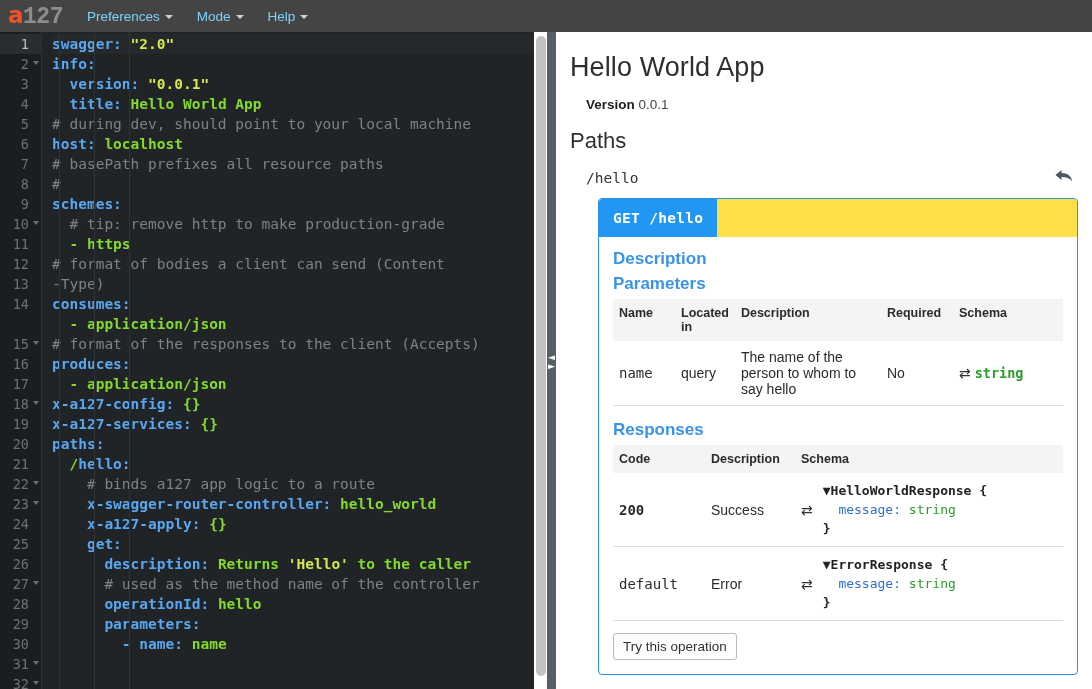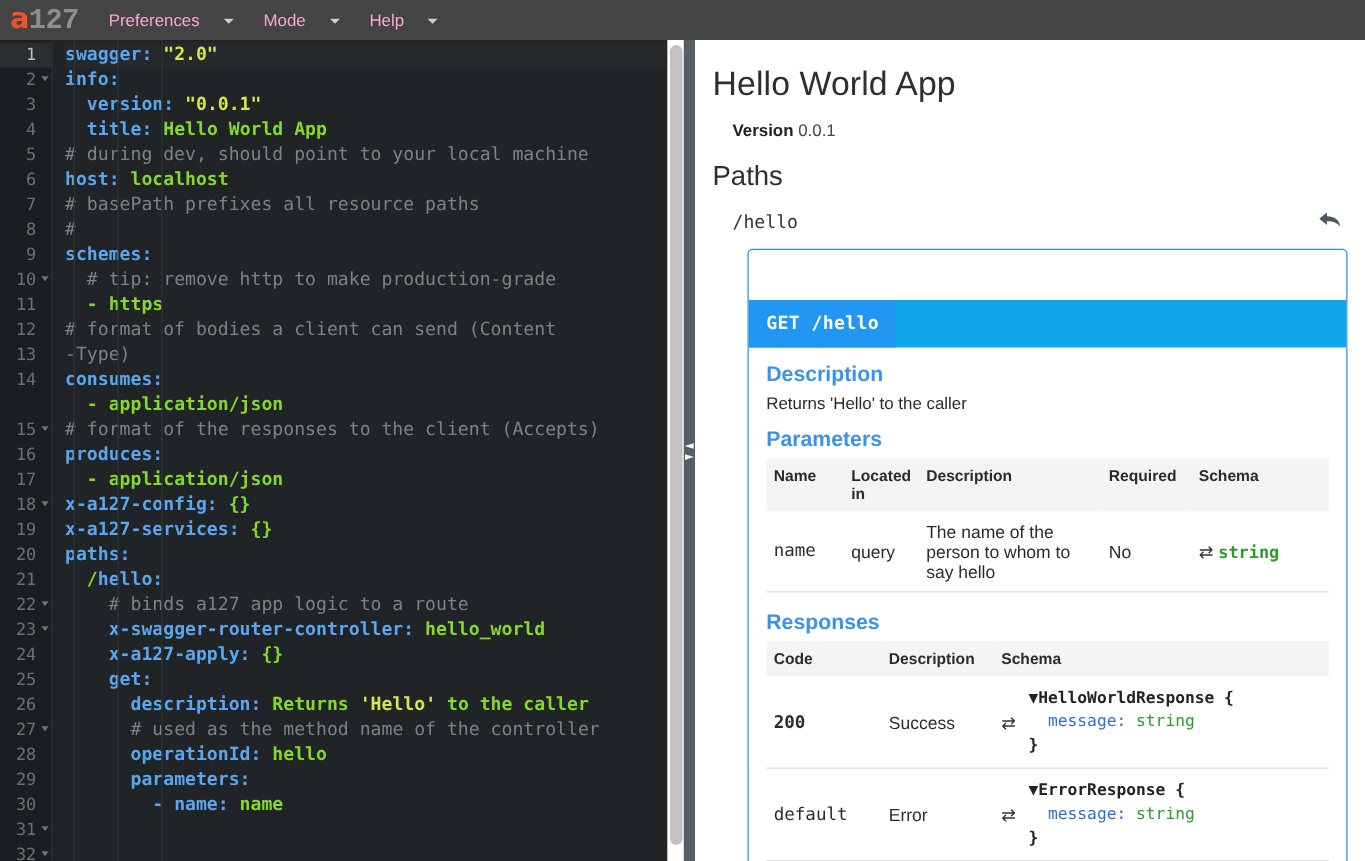--- a/index.html
+++ b/index.html
@@ -15,22 +15,22 @@
     height: 32px; background: #444444;
     display: flex; align-items: center;
     padding: 0 0 0 8px;
     position: relative; z-index: 20;
   }
   #logo { font-family: "DejaVu Sans", sans-serif; font-size: 23px; font-weight: bold;
           letter-spacing: -0.5px; line-height: 1; display: flex; align-items: baseline; }
   #logo .a { color: #f0522a; }
   #logo .n { color: #8e8e8e; font-family: Liberation Mono, monospace; }
   .menu-item {
-    color: #f9a8d4; font-size: 13.5px; margin-left: 24px;
-    display: flex; align-items: center; gap: 19px; cursor: default;
+    color: #7dd3fc; font-size: 13.5px; margin-left: 24px;
+    display: flex; align-items: center; gap: 5px; cursor: default;
   }
   .caret {
     width: 0; height: 0; border-left: 4px solid transparent;
     border-right: 4px solid transparent; border-top: 4px solid #d0d0d0;
     display: inline-block; position: relative; top: 1px;
   }
 
   
   #main { display: flex; height: 657px; width: 1092px; }
 
@@ -91,21 +91,21 @@
     display: flex; align-items: center; justify-content: space-between;
     padding: 13px 4px 0 16px;
   }
   #path-name { font-family: "DejaVu Sans Mono", monospace; font-size: 14.5px; color: #333; }
   #back-arrow { color: #4a5862; font-size: 19px; line-height: 1; }
 
   #op-panel {
     margin: 10px 0 0 28px; border: 1px solid #2f8fe0; border-radius: 4px;
     background: #fff; overflow: hidden;
   }
-  #op-tabbar { background: #0ea5e9; height: 38px; display: flex; align-items: stretch; margin-top: 40px; }
+  #op-tabbar { background: #fde047; height: 38px; display: flex; align-items: stretch; }
   #op-tab {
     background: #2196f3; color: #fff; font-family: "DejaVu Sans Mono", monospace;
     font-size: 14.5px; font-weight: bold; display: flex; align-items: center;
     padding: 0 14px; letter-spacing: 0.3px;
   }
   #op-body { padding: 12px 14px 14px 14px; }
   .sec-title { color: #3b93e8; font-size: 17px; font-weight: bold; margin-bottom: 5px; }
   #op-desc { font-size: 13.5px; color: #2b2b2b; margin-bottom: 12px; }
 
   table.swg { width: 100%; border-collapse: collapse; font-size: 13px; }
@@ -267,21 +267,20 @@
 
     <div id="op-panel">
       <div id="op-tabbar">
         <div id="op-tab">
           <span>GET</span>&nbsp;<span>/hello</span>
         </div>
       </div>
 
       <div id="op-body">
         <div class="sec-title">Description</div>
-        <div id="op-desc">Returns 'Hello' to the caller</div>
 
         <div class="sec-title">Parameters</div>
         <table class="swg" id="params-table">
           <thead>
             <tr>
               <th style="width:62px">Name</th>
               <th style="width:56px">Located in</th>
               <th>Description</th>
               <th style="width:72px">Required</th>
               <th style="width:110px">Schema</th>

